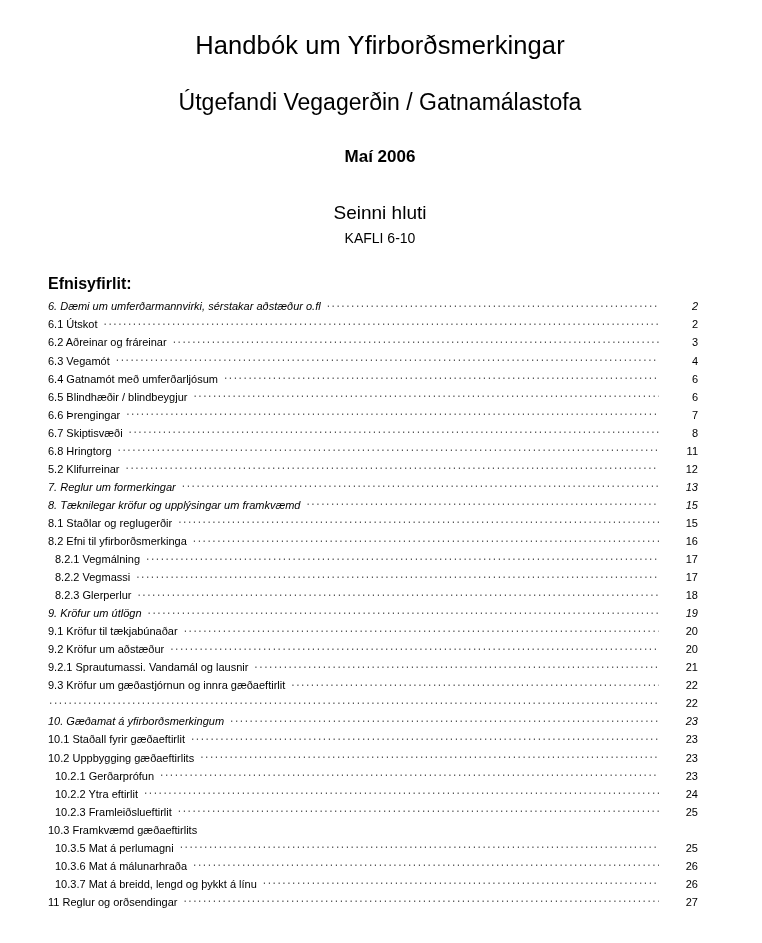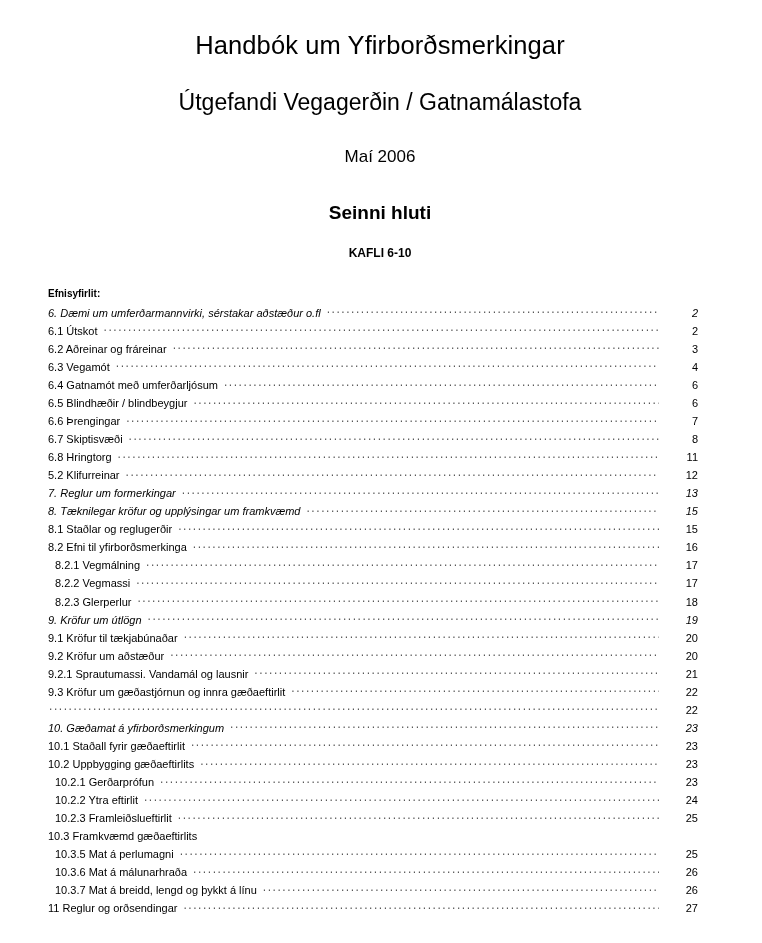--- a/index.html
+++ b/index.html
@@ -38,48 +38,48 @@
   }
   .doc-publisher {
     font-size: 23px;
     font-weight: normal;
     margin: 0;
     padding-top: 28px;
     line-height: 1.2;
   }
   .doc-date {
     font-size: 17px;
-    font-weight: normal;
+    font-weight: bold;
     margin: 0;
     padding-top: 31px;
     line-height: 1.2;
   }
   .doc-part {
     font-size: 19px;
-    font-weight: bold;
+    font-weight: normal;
     margin: 0;
     padding-top: 34px;
     line-height: 1.2;
   }
   .doc-chapters {
-    font-size: 12px;
-    font-weight: bold;
-    margin: 16px;
+    font-size: 14px;
+    font-weight: normal;
+    margin: 0;
     padding-top: 6px;
     line-height: 1.2;
   }
 
   
   .toc {
     margin-top: 27px;
     padding-left: 48px;
     padding-right: 62px;
   }
   .toc-heading {
-    font-size: 10px;
+    font-size: 16px;
     font-weight: bold;
     margin: 8px 0 4px 0;
     line-height: 1.2;
   }
 
   .toc-list {
     list-style: none;
     margin: 0;
     padding: 0;
   }

